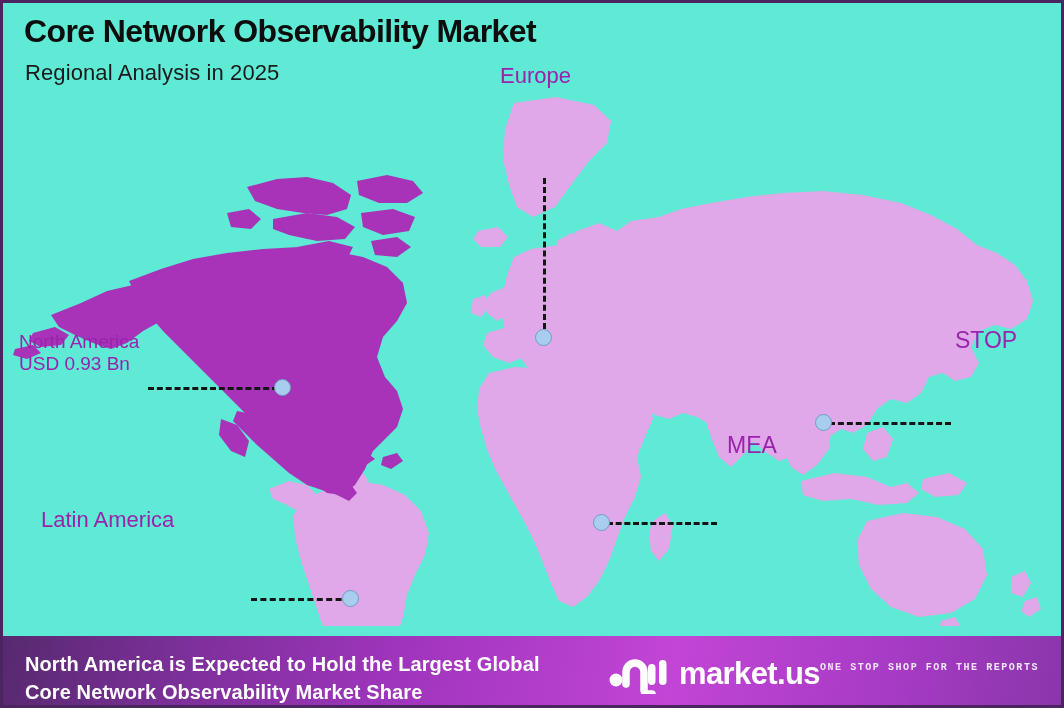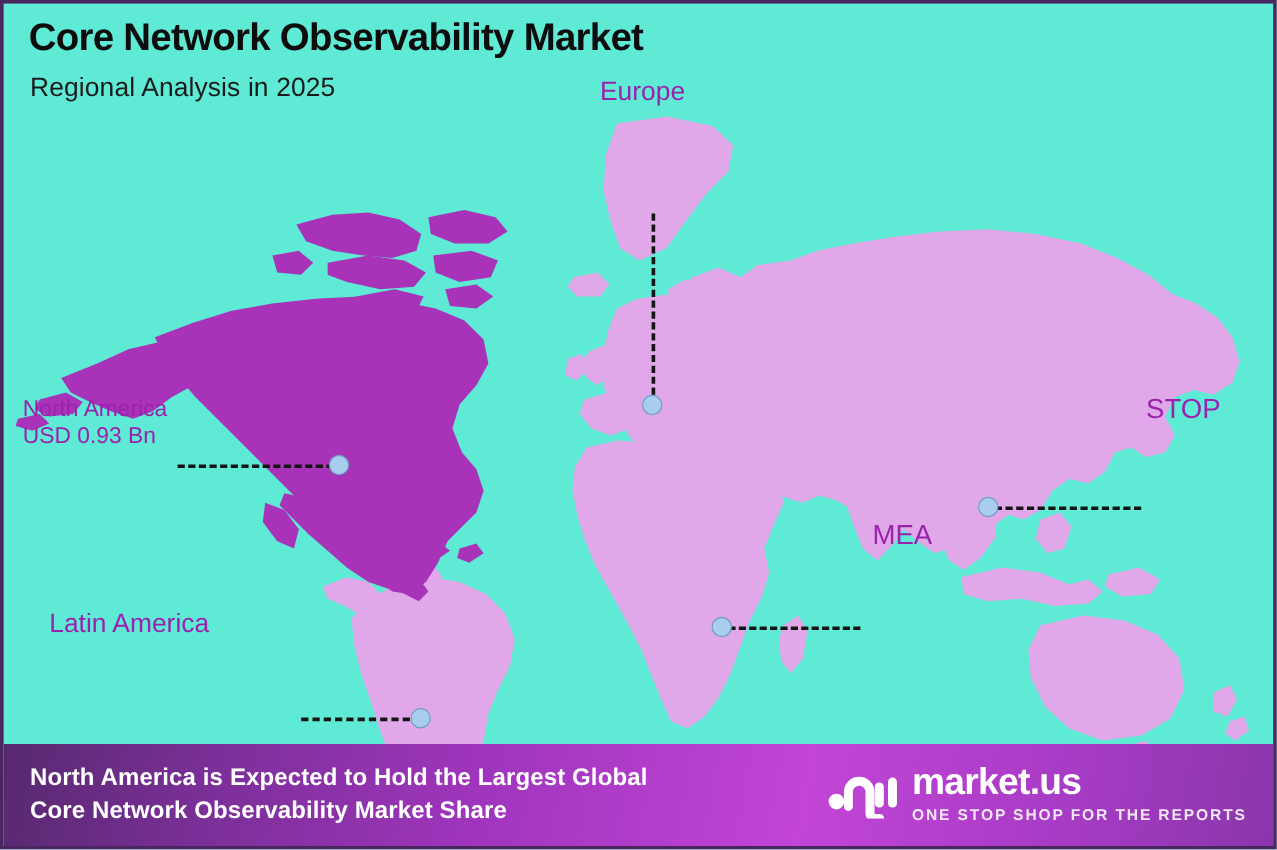--- a/index.html
+++ b/index.html
@@ -98,21 +98,21 @@
     border: 1.5px solid #6d9fc4;
     box-sizing: border-box;
     z-index: 28;
   }
 
   
   #banner {
     position: absolute;
     left: 0; bottom: 0;
     width: 100%;
-    height: 85px;
+    height: 69px;
     background: linear-gradient(100deg,
         #57296f 0%,
         #7a2f97 16%,
         #a035bd 38%,
         #c245d6 63%,
         #a63bc4 84%,
         #8a36ab 100%);
     z-index: 50;
     margin-top: 32px;
   }
@@ -132,36 +132,37 @@
     position: absolute;
     right: 22px;
     top: 16px;
     display: flex;
     align-items: center;
     gap: 11px;
   }
   #logo-mark { display: block; }
   #logo-words {
     display: flex;
-    flex-direction: column;
+    flex-direction: row;
     justify-content: center;
   }
   #logo-name {
     color: #ffffff;
     font-size: 31px;
     font-weight: 700;
     line-height: 1;
     letter-spacing: -0.6px;
   }
   #logo-tagline {
     color: #f2e6f7;
-    font-size: 13px;
+    font-size: 10px;
     font-weight: 700;
     letter-spacing: 1.55px;
     margin-top: 4px;
+    font-family: Liberation Mono, monospace;
   }
 </style>
 </head>
 <body>
 
 <div id="root">
 
   <div id="header">
     <div id="title">Core Network Observability Market</div>
     <div id="subtitle">Regional Analysis in 2025</div>

